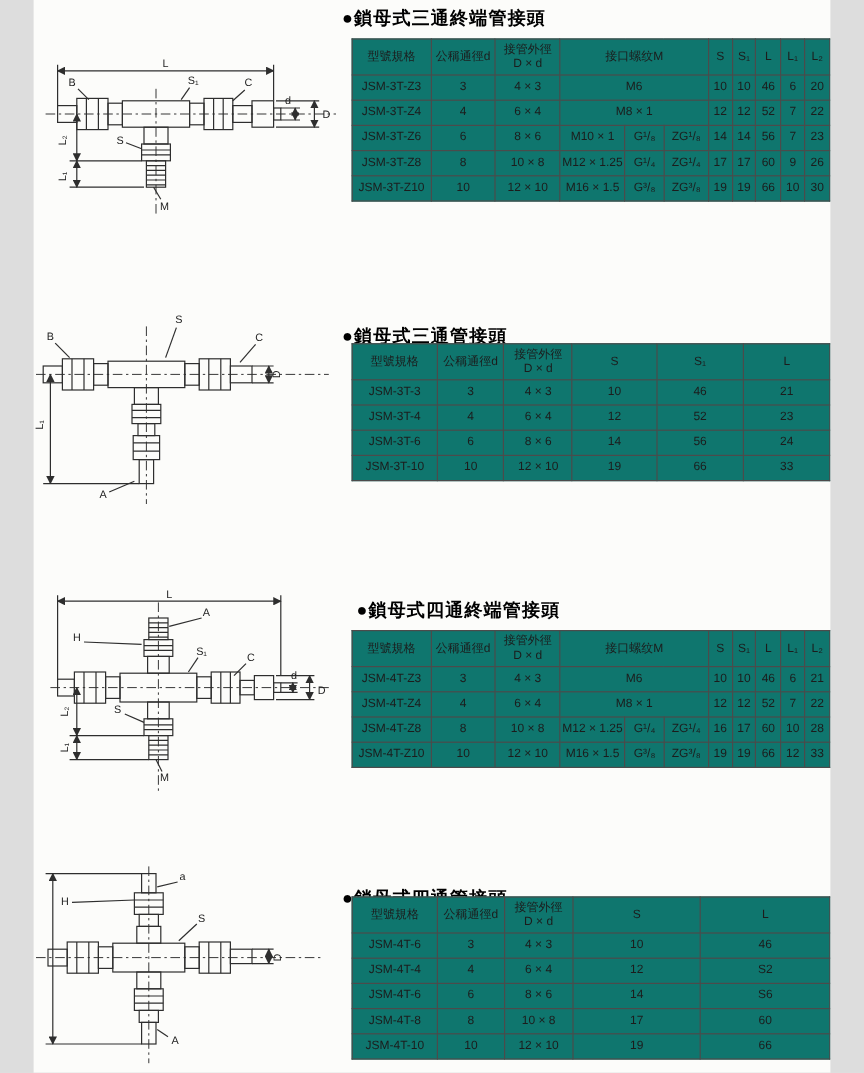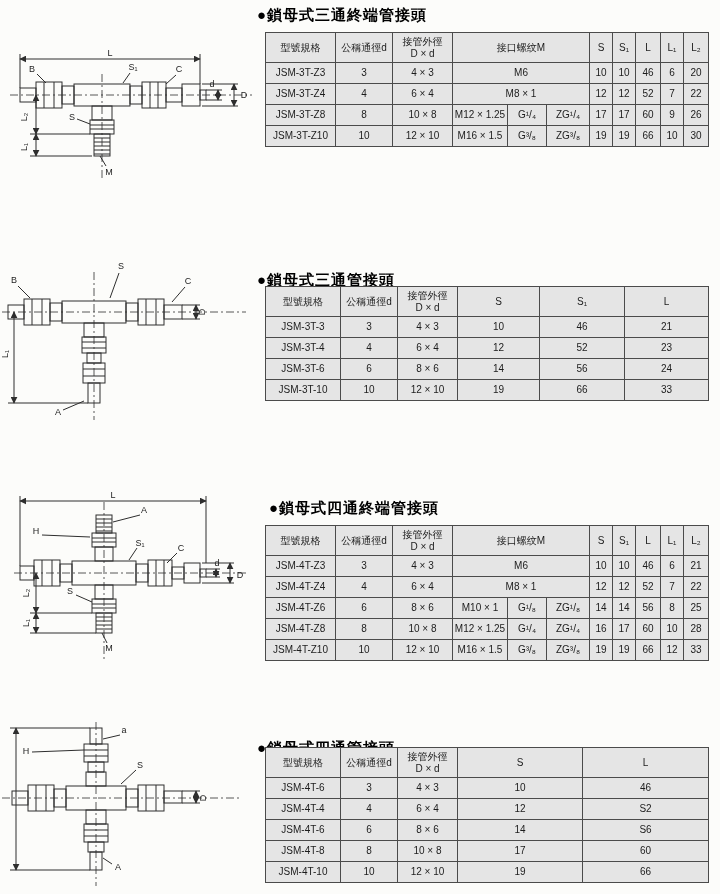--- a/index.html
+++ b/index.html
@@ -1,27 +1,27 @@
 <!DOCTYPE html>
 <html><head>
 <meta charset="utf-8">
 <style>
   * { margin:0; padding:0; box-sizing:border-box; }
   html,body { background:#dddddd; }
   .page {
-    position:relative; width:720px; height:894px; margin:0 auto;
+    position:relative; width:664px; height:894px; margin:0 auto;
     background:#fcfcfa; overflow:hidden;
     font-family:"Liberation Sans","DejaVu Sans",sans-serif; color:#1a1a1a;
   }
   .sec-title {
     position:absolute; font-size:15px; font-weight:bold; letter-spacing:1px;
     white-space:nowrap; color:#000;
   }
   table.spec {
-    position:absolute; border-collapse:collapse; table-layout:fixed; background:#e5e5e5;
+    position:absolute; border-collapse:collapse; table-layout:fixed; background:#0f766e;
   }
   .spec th, .spec td {
     border:1px solid #4b4b4b; font-size:10px; font-weight:normal;
     text-align:center; vertical-align:middle; padding:0 1px;
     height:21px; line-height:1.2; white-space:nowrap; overflow:hidden; color:#1c1c1c;
   }
   .spec thead th { height:30px; }
   .drawing { position:absolute; }
   .drawing svg { display:block; }
   .drawing text { font-size:9px; fill:#1d1d1d; stroke:none;
@@ -163,20 +163,33 @@
           <td>4</td>
           <td>6 × 4</td>
           <td colspan="3">
             <div>M8 × 1</div>
           </td>
           <td>12</td>
           <td>12</td>
           <td>52</td>
           <td>7</td>
           <td>22</td>
+        </tr>
+        <tr>
+          <td>JSM-3T-Z6</td>
+          <td>6</td>
+          <td>8 × 6</td>
+          <td>M10 × 1</td>
+          <td>G¹/₈</td>
+          <td>ZG¹/₈</td>
+          <td>14</td>
+          <td>14</td>
+          <td>56</td>
+          <td>7</td>
+          <td>23</td>
         </tr>
         <tr>
           <td>JSM-3T-Z8</td>
           <td>8</td>
           <td>10 × 8</td>
           <td>M12 × 1.25</td>
           <td>G¹/₄</td>
           <td>ZG¹/₄</td>
           <td>17</td>
           <td>17</td>
@@ -445,33 +458,20 @@
           <td colspan="3">
             <div>M8 × 1</div>
           </td>
           <td>12</td>
           <td>12</td>
           <td>52</td>
           <td>7</td>
           <td>22</td>
         </tr>
         <tr>
-          <td>JSM-4T-Z6</td>
-          <td>6</td>
-          <td>8 × 6</td>
-          <td>M10 × 1</td>
-          <td>G¹/₈</td>
-          <td>ZG¹/₈</td>
-          <td>14</td>
-          <td>14</td>
-          <td>56</td>
-          <td>8</td>
-          <td>25</td>
-        </tr>
-        <tr>
           <td>JSM-4T-Z8</td>
           <td>8</td>
           <td>10 × 8</td>
           <td>M12 × 1.25</td>
           <td>G¹/₄</td>
           <td>ZG¹/₄</td>
           <td>16</td>
           <td>17</td>
           <td>60</td>
           <td>10</td>

